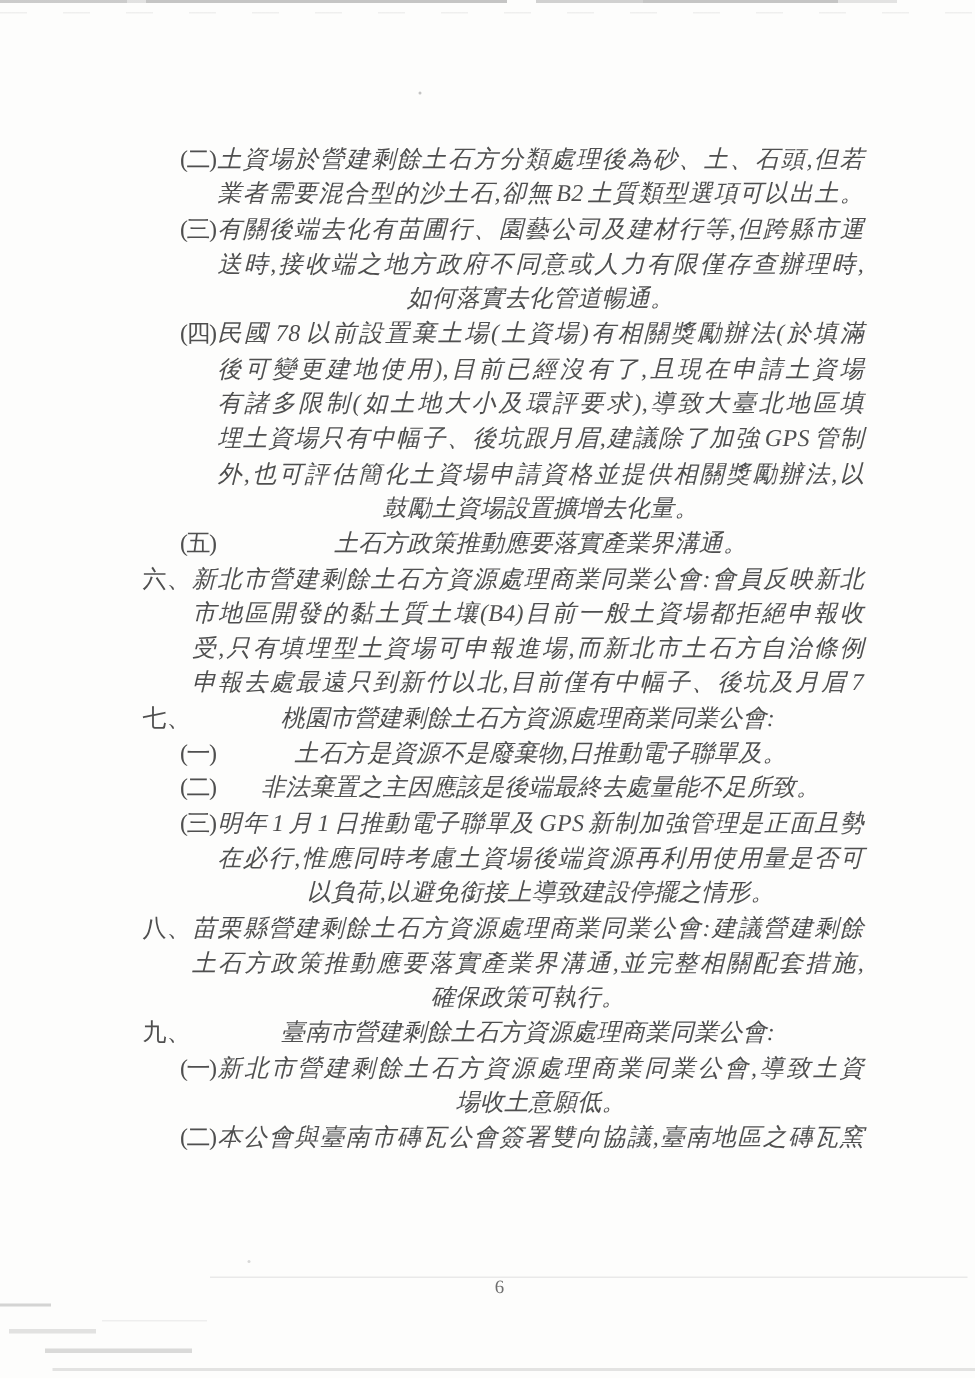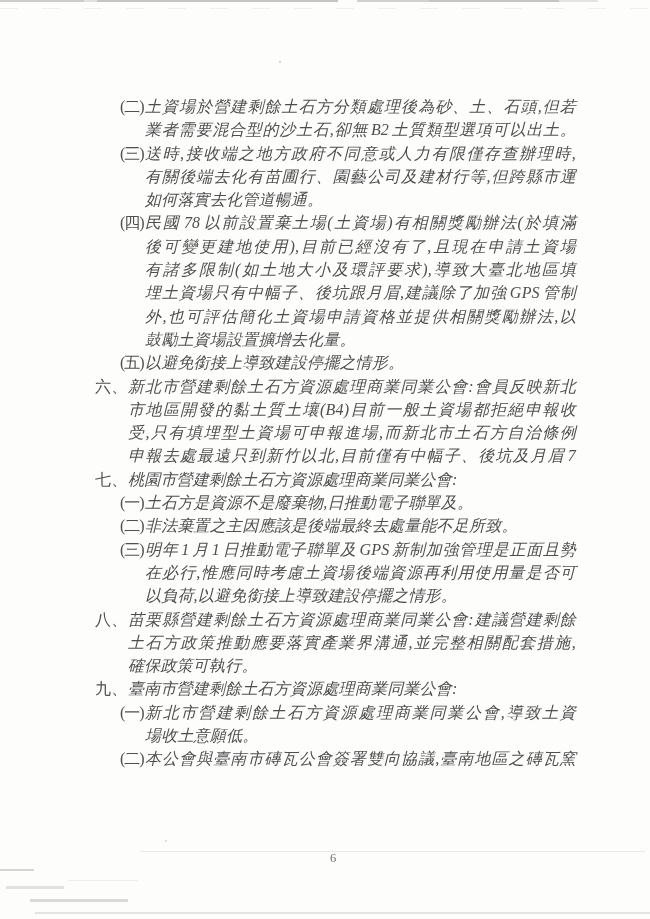--- a/index.html
+++ b/index.html
@@ -18,21 +18,21 @@
     line-height:23.3px;
     letter-spacing:0.2px;
     word-spacing:-2px;
   }
   .para.l1{padding-left:95px;padding-right:74px;}
   .para.l2{padding-left:120px;padding-right:74px;}
   .marker{flex:0 0 33px;white-space:nowrap;}
   .l2 .marker{flex:0 0 25px;letter-spacing:-1px;}
   .ptext{flex:1;min-width:0;font-style:italic;}
   .ptext .jl{text-align:justify;text-align-last:justify;}
-  .ptext .ll{text-align:left;}
+  .ptext .ll{text-align:center;}
   .pageno{
     position:absolute;top:851px;left:8px;width:650px;
     text-align:center;font-size:12.5px;color:#6e6e6e;
     font-family:"Liberation Serif","DejaVu Serif",serif;
   }
   
   .art{position:absolute;pointer-events:none;}
   .art-topline{
     top:0;left:0;width:650px;height:1.6px;opacity:.5;
     background:linear-gradient(90deg,
@@ -75,42 +75,42 @@
       <span class="marker">(二)</span>
       <div class="ptext">
           <div class="jl">土資場於營建剩餘土石方分類處理後為砂、土、石頭,但若</div>
           <div class="jl">業者需要混合型的沙土石,卻無 B2 土質類型選項可以出土。</div>
         </div>
     </div>
 
     <div class="para l2">
       <span class="marker">(三)</span>
       <div class="ptext">
+          <div class="jl">有關後端去化有苗圃行、園藝公司及建材行等,但跨縣市運</div>
           <div class="jl">送時,接收端之地方政府不同意或人力有限僅存查辦理時,</div>
-          <div class="jl">有關後端去化有苗圃行、園藝公司及建材行等,但跨縣市運</div>
           <div class="ll">如何落實去化管道暢通。</div>
         </div>
     </div>
 
     <div class="para l2">
       <span class="marker">(四)</span>
       <div class="ptext">
           <div class="jl">民國 78 以前設置棄土場(土資場)有相關獎勵辦法(於填滿</div>
           <div class="jl">後可變更建地使用),目前已經沒有了,且現在申請土資場</div>
           <div class="jl">有諸多限制(如土地大小及環評要求),導致大臺北地區填</div>
           <div class="jl">埋土資場只有中幅子、後坑跟月眉,建議除了加強 GPS 管制</div>
           <div class="jl">外,也可評估簡化土資場申請資格並提供相關獎勵辦法,以</div>
           <div class="ll">鼓勵土資場設置擴增去化量。</div>
         </div>
     </div>
 
     <div class="para l2">
       <span class="marker">(五)</span>
       <div class="ptext">
-          <div class="ll">以避免銜接上導致建設停擺之情形。</div>
+          <div class="ll">土石方政策推動應要落實產業界溝通。</div>
         </div>
     </div>
 
     <div class="para l1">
       <span class="marker">六、</span>
       <div class="ptext">
           <div class="jl">新北市營建剩餘土石方資源處理商業同業公會:會員反映新北</div>
           <div class="jl">市地區開發的黏土質土壤(B4)目前一般土資場都拒絕申報收</div>
           <div class="jl">受,只有填埋型土資場可申報進場,而新北市土石方自治條例</div>
           <div class="jl">申報去處最遠只到新竹以北,目前僅有中幅子、後坑及月眉 7</div>

